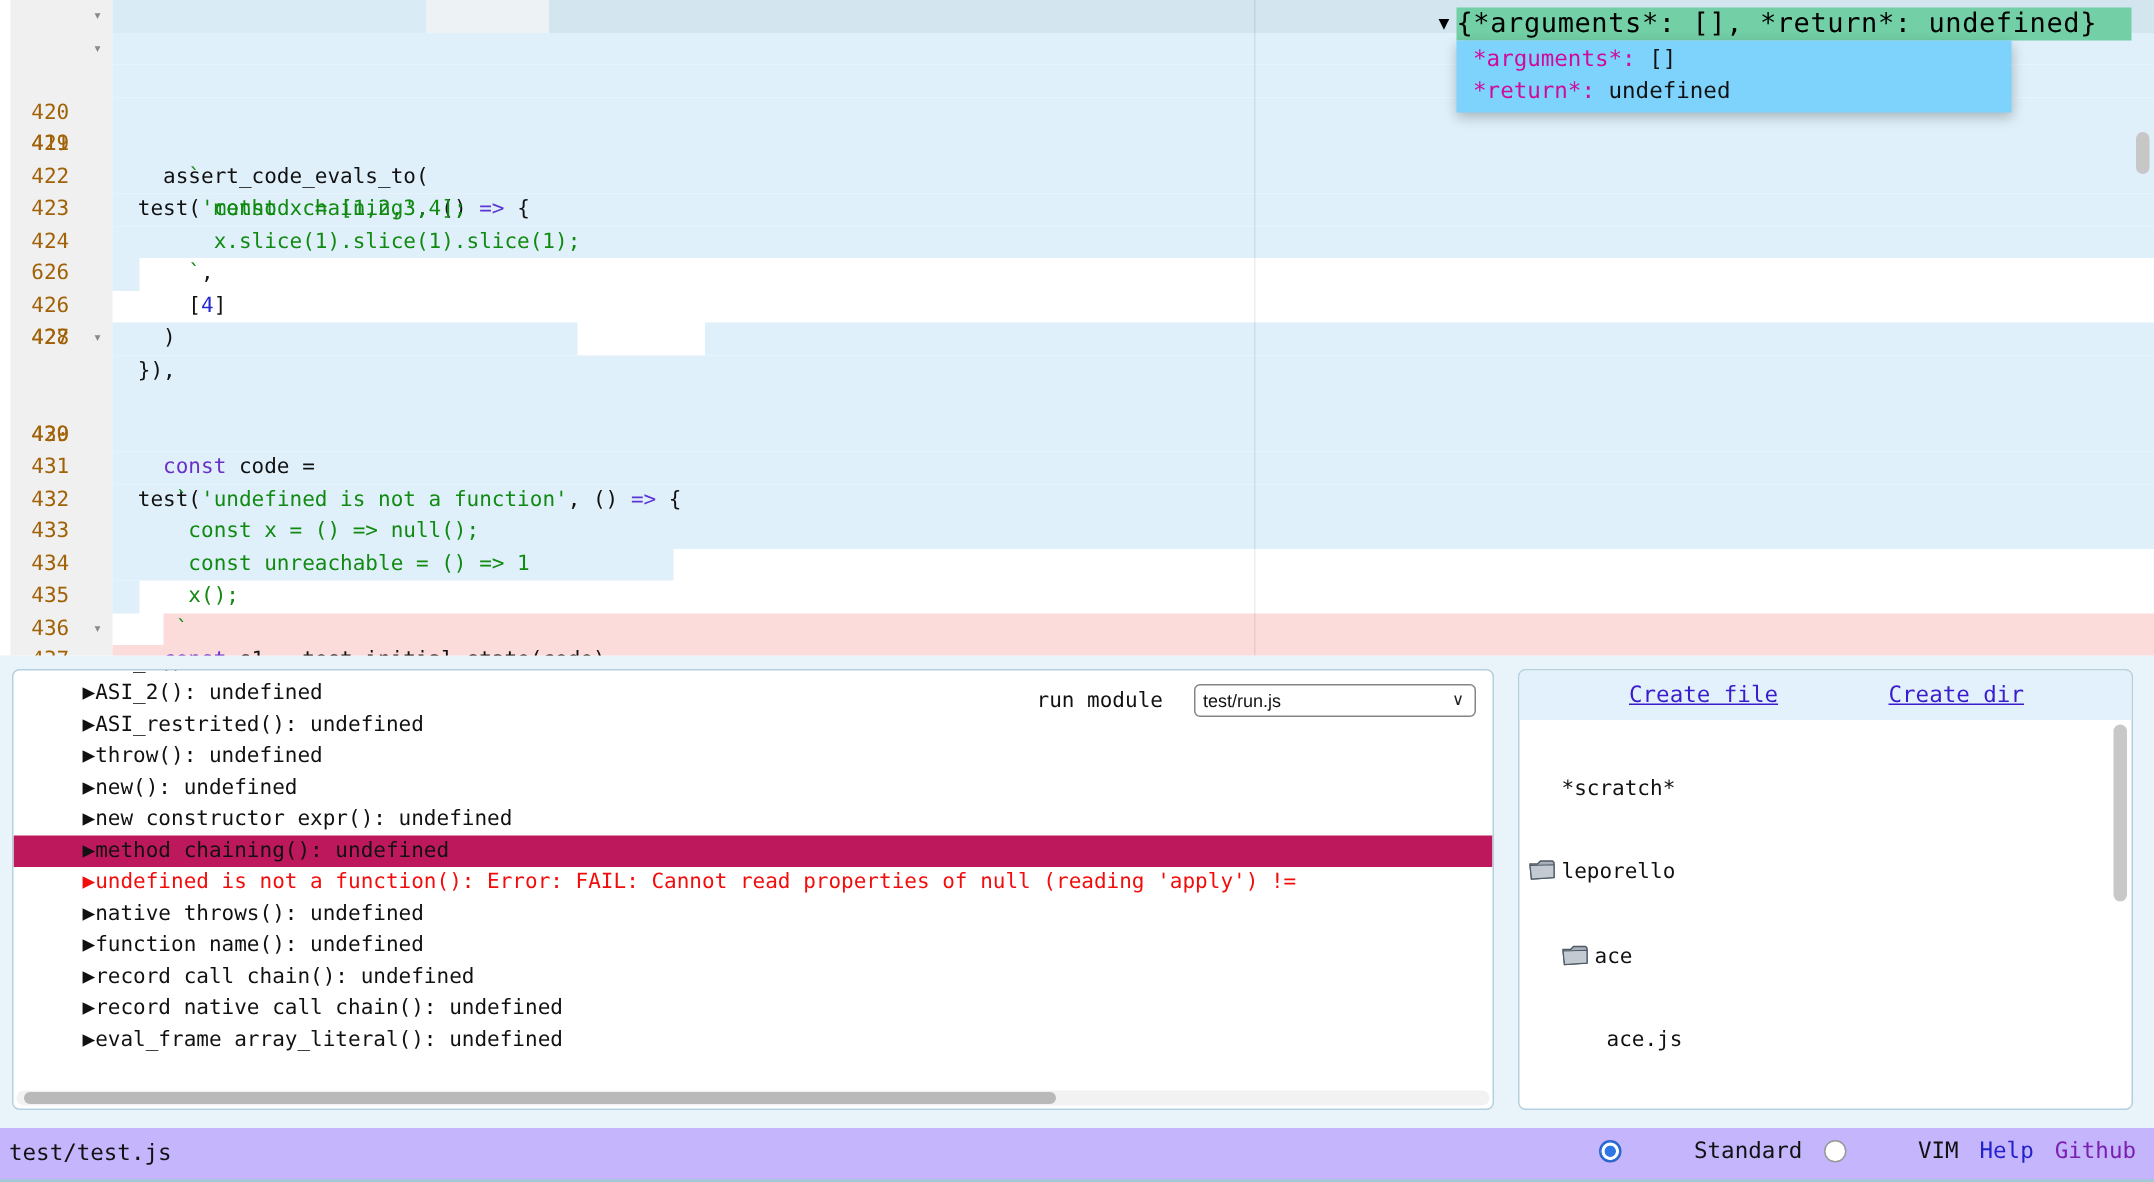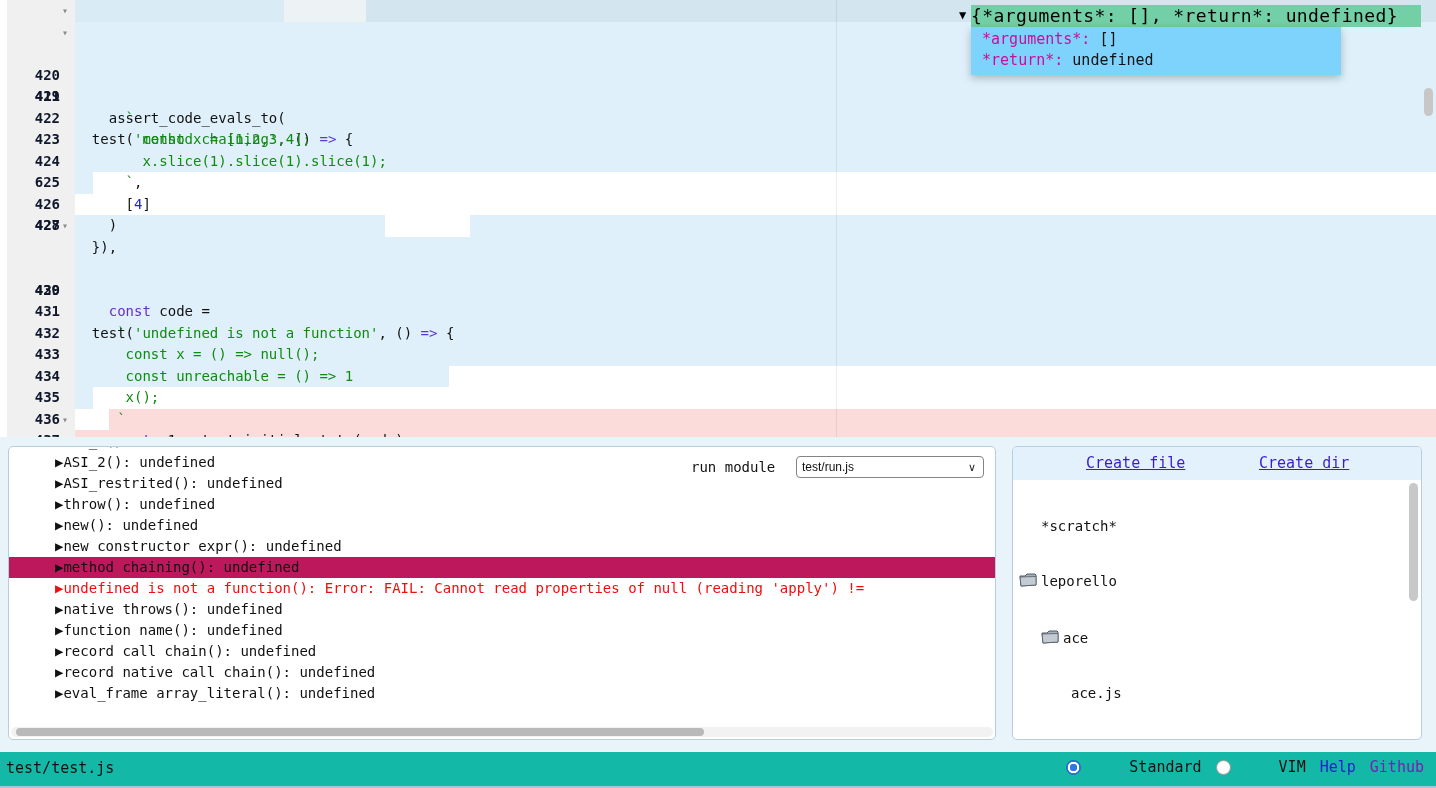--- a/index.html
+++ b/index.html
@@ -11,21 +11,21 @@
   *{margin:0;padding:0;box-sizing:border-box;}
   body{width:1436px;height:788px;background:#e8f3fa;position:relative;
        font-family:var(--mono);overflow:hidden;}
 
   
   #editor{position:absolute;left:0;top:0;width:1436px;height:437px;background:#fff;overflow:hidden;}
   #gutter-bg{position:absolute;left:7px;top:0;width:68px;height:437px;background:#f0f0f0;z-index:0;}
   #print-margin{position:absolute;left:836px;top:0;width:1px;height:437px;background:rgba(0,0,0,0.07);z-index:1;}
   .cl{position:absolute;left:0;width:1436px;height:21.5px;line-height:21.5px;font-size:14px;white-space:pre;}
   .seg{position:absolute;top:0;height:21.5px;z-index:0;}
-  .gut{position:absolute;left:7px;width:53px;text-align:right;color:#0f172a;z-index:2;font-weight:bold;}
+  .gut{position:absolute;left:7px;width:53px;text-align:center;color:#a16207;z-index:2;}
   .fold{position:absolute;left:62px;top:0;color:#8a8a8a;font-size:10px;z-index:2;}
   .code{position:absolute;left:75px;z-index:2;color:#111;}
   .tk-s{color:var(--green);} .tk-k{color:var(--purple);} .tk-n{color:var(--numblue);}
   .tk-ar{color:#5b35d6;}
   #ed-scroll{position:absolute;right:3px;top:88px;width:9px;height:28px;border-radius:5px;background:#c7c7c7;z-index:6;}
 
   
   #tooltip{position:absolute;left:971px;top:5px;z-index:8;font-family:var(--mono);}
   #tt-arrow{position:absolute;left:-12px;top:3px;font-size:12px;color:#000;}
   #tt-head{display:block;width:450px;height:22px;line-height:22px;background:#72cfa6;
@@ -56,21 +56,21 @@
   #files-head{position:absolute;left:0;top:0;width:100%;height:33px;background:#e2f1fb;}
   .flink{position:absolute;top:7px;font-size:15px;color:#3a1ccc;text-decoration:underline;cursor:pointer;}
   #tree{position:absolute;left:0;top:37px;width:100%;font-size:14px;white-space:pre;color:#111;}
   .trow{position:relative;height:21px;line-height:21px;}
   .trow.fold-row{height:25px;line-height:25px;}
   .ficon{position:absolute;top:4px;width:18px;height:14px;}
   .tlabel{position:absolute;top:0;}
   #files-vscroll{position:absolute;right:3px;top:36px;width:9px;height:118px;background:#c8c8c8;border-radius:5px;}
 
   
-  #statusbar{position:absolute;left:0;top:752px;width:1436px;height:34px;background:#14b8a6;}
+  #statusbar{position:absolute;left:0;top:752px;width:1436px;height:34px;background:#c4b5fd;}
   #status-edge{position:absolute;left:0;top:786px;width:1436px;height:2px;background:#a6c6da;}
   #status-file{position:absolute;left:6px;top:7px;font-size:15px;color:#111;}
   #status-right{position:absolute;right:12px;top:6px;display:flex;align-items:center;gap:14px;font-size:15px;}
   .radio{width:15px;height:15px;border-radius:50%;display:inline-block;vertical-align:-3px;margin-right:4px;}
   .radio.on{background:radial-gradient(circle,#2f77e6 0 3.5px,#fff 4px 5.5px,#2f77e6 6px);border:1px solid #2a63c4;}
   .radio.off{background:#fff;border:1px solid #999;}
   .sb-link{cursor:pointer;}
   #help-link{color:#2222cc;} #github-link{color:#7a1fb0;}
   .rlabel{color:#111;margin-left:44px;}
 </style>
@@ -115,21 +115,21 @@
   </div>
 
   <div class="cl" style="top:107.5px">
     <div class="seg" style="left:75px;width:1361px;background:var(--region)"></div>
     <span class="gut">424</span>
     <span class="code"><span class="tk-s">      `</span><span>,</span></span>
   </div>
 
   <div class="cl" style="top:129px">
     <div class="seg" style="left:75px;width:1361px;background:var(--region)"></div>
-    <span class="gut">625</span>
+    <span class="gut">626</span>
     <span class="code"><span>      [</span><span class="tk-n">4</span><span>]</span></span>
   </div>
 
   <div class="cl" style="top:150.5px">
     <div class="seg" style="left:75px;width:1361px;background:var(--region)"></div>
     <span class="gut">426</span>
     <span class="code">    )</span>
   </div>
 
   <div class="cl" style="top:172px">

